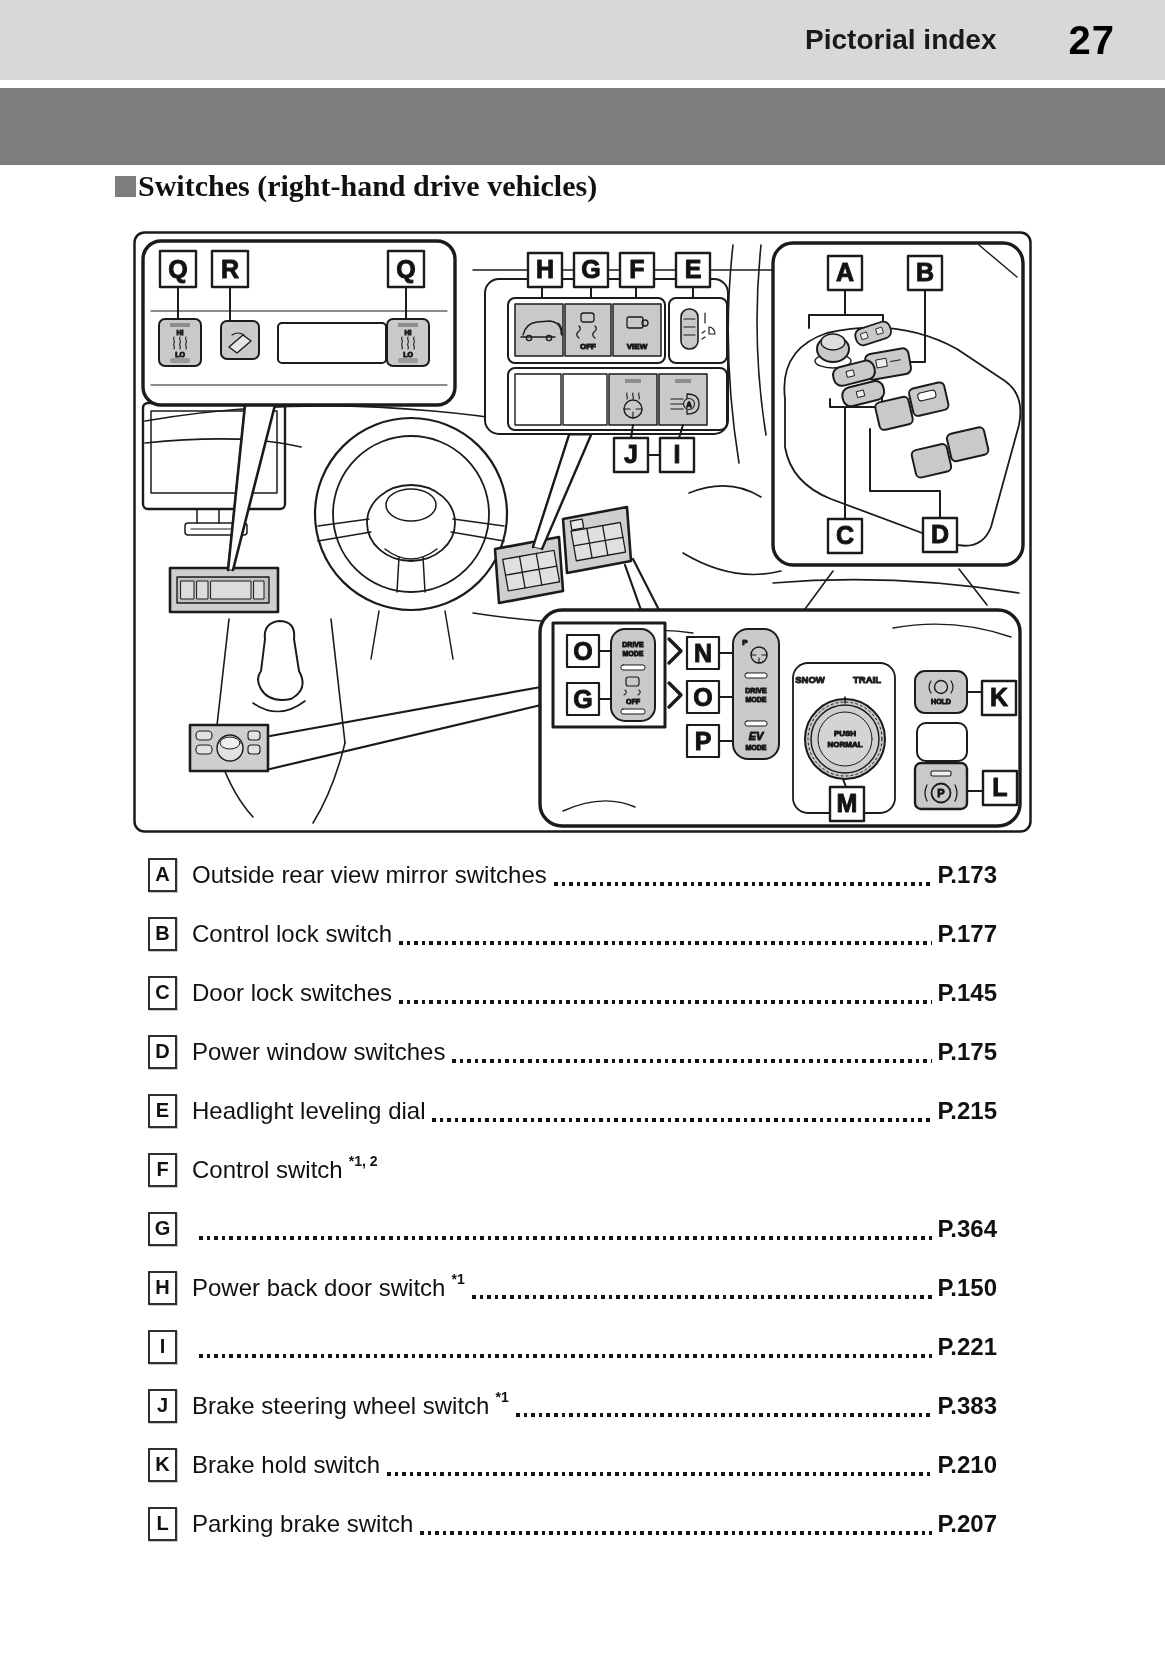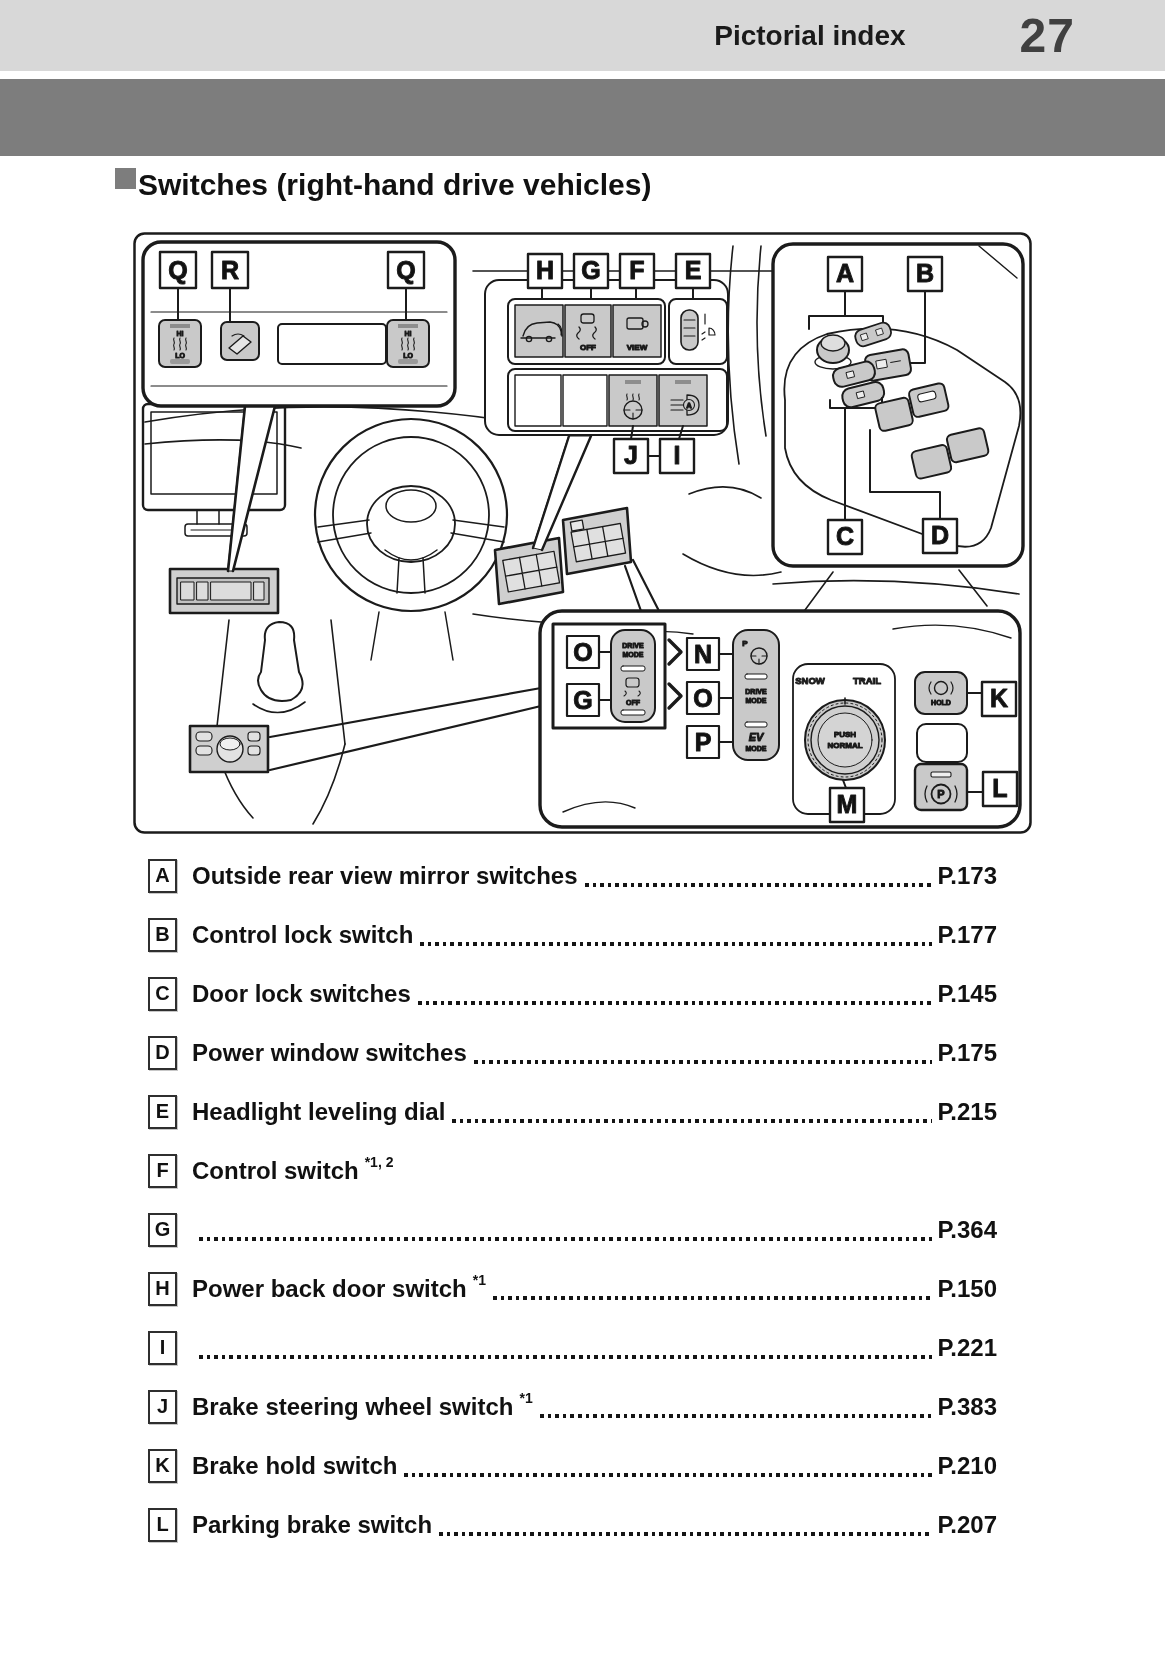--- a/index.html
+++ b/index.html
@@ -2,50 +2,50 @@
 <html><head>
 <meta charset="utf-8">
 <style>
   html,body{margin:0;padding:0;}
   body{
     width:1165px;height:1653px;background:#fff;overflow:hidden;
     font-family:"Liberation Sans", sans-serif;color:#111;
   }
   
   .hdr-bar{
-    height:71px;background:#d8d8d8;display:flex;align-items:center;
-    justify-content:flex-end;padding-right:90px;box-sizing:border-box;gap:72px;
+    height:80px;background:#d8d8d8;display:flex;align-items:center;
+    justify-content:flex-end;padding-right:50px;box-sizing:border-box;gap:72px;
   }
   .hdr-title{font-size:28px;font-weight:bold;color:#1a1a1a;}
-  .hdr-page{font-size:48px;font-weight:bold;color:#404040;letter-spacing:1px;margin-left:42px;}
+  .hdr-page{font-size:40px;font-weight:bold;color:#000000;letter-spacing:1px;}
   .hdr-gap{height:8px;background:#fff;}
   .hdr-band{height:77px;background:#7d7d7d;}
   
-  .sec{margin:12px 0 0 115px;display:flex;align-items:flex-start;height:38px;}
+  .sec{margin:2px 0 0 115px;display:flex;align-items:center;height:38px;font-family:Liberation Serif, serif;}
   .sec-sq{width:21px;height:21px;background:#7d7d7d;margin-right:2px;}
   .sec-title{font-size:30px;font-weight:bold;color:#111;}
   
   .diagram-wrap{margin:26px 0 0 133px;width:899px;height:602px;}
   svg text{font-family:"Liberation Sans", sans-serif;}
   .cl{font-size:25px;font-weight:bold;fill:#111;text-anchor:middle;}
   .t7{font-size:7px;font-weight:bold;fill:#111;text-anchor:middle;}
   .t8{font-size:8px;font-weight:bold;fill:#111;text-anchor:middle;}
   .t9{font-size:9.5px;font-weight:bold;fill:#333;text-anchor:middle;}
   .t10{font-size:11px;font-weight:bold;fill:#111;text-anchor:middle;}
   .it{font-style:italic;}
   
   .idx{margin:12px 0 0 148px;width:849px;}
   .idx-row{height:59px;display:flex;align-items:center;}
   .idx-key{
     width:25px;height:30px;border:2px solid #2f2f2f;box-sizing:content-box;
     display:flex;align-items:center;justify-content:center;
     font-size:20px;font-weight:bold;margin-right:15px;flex:0 0 auto;
     box-shadow:1px 1px 0 #c7c7c7;
   }
-  .idx-label{font-size:24px;font-weight:bold;white-space:nowrap;}
+  .idx-label{font-size:24px;font-weight:normal;white-space:nowrap;}
   .idx-sup{font-size:14px;font-weight:bold;position:relative;top:-9px;margin-left:6px;}
   .idx-leader{
     flex:1;height:4px;margin:0 5px 0 7px;align-self:center;position:relative;top:9px;
     background-image:repeating-linear-gradient(90deg,#141414 0 3.6px,transparent 3.6px 7.6px);
   }
   .idx-page{font-size:24px;font-weight:bold;white-space:nowrap;}
 </style>
 </head>
 <body>
 

